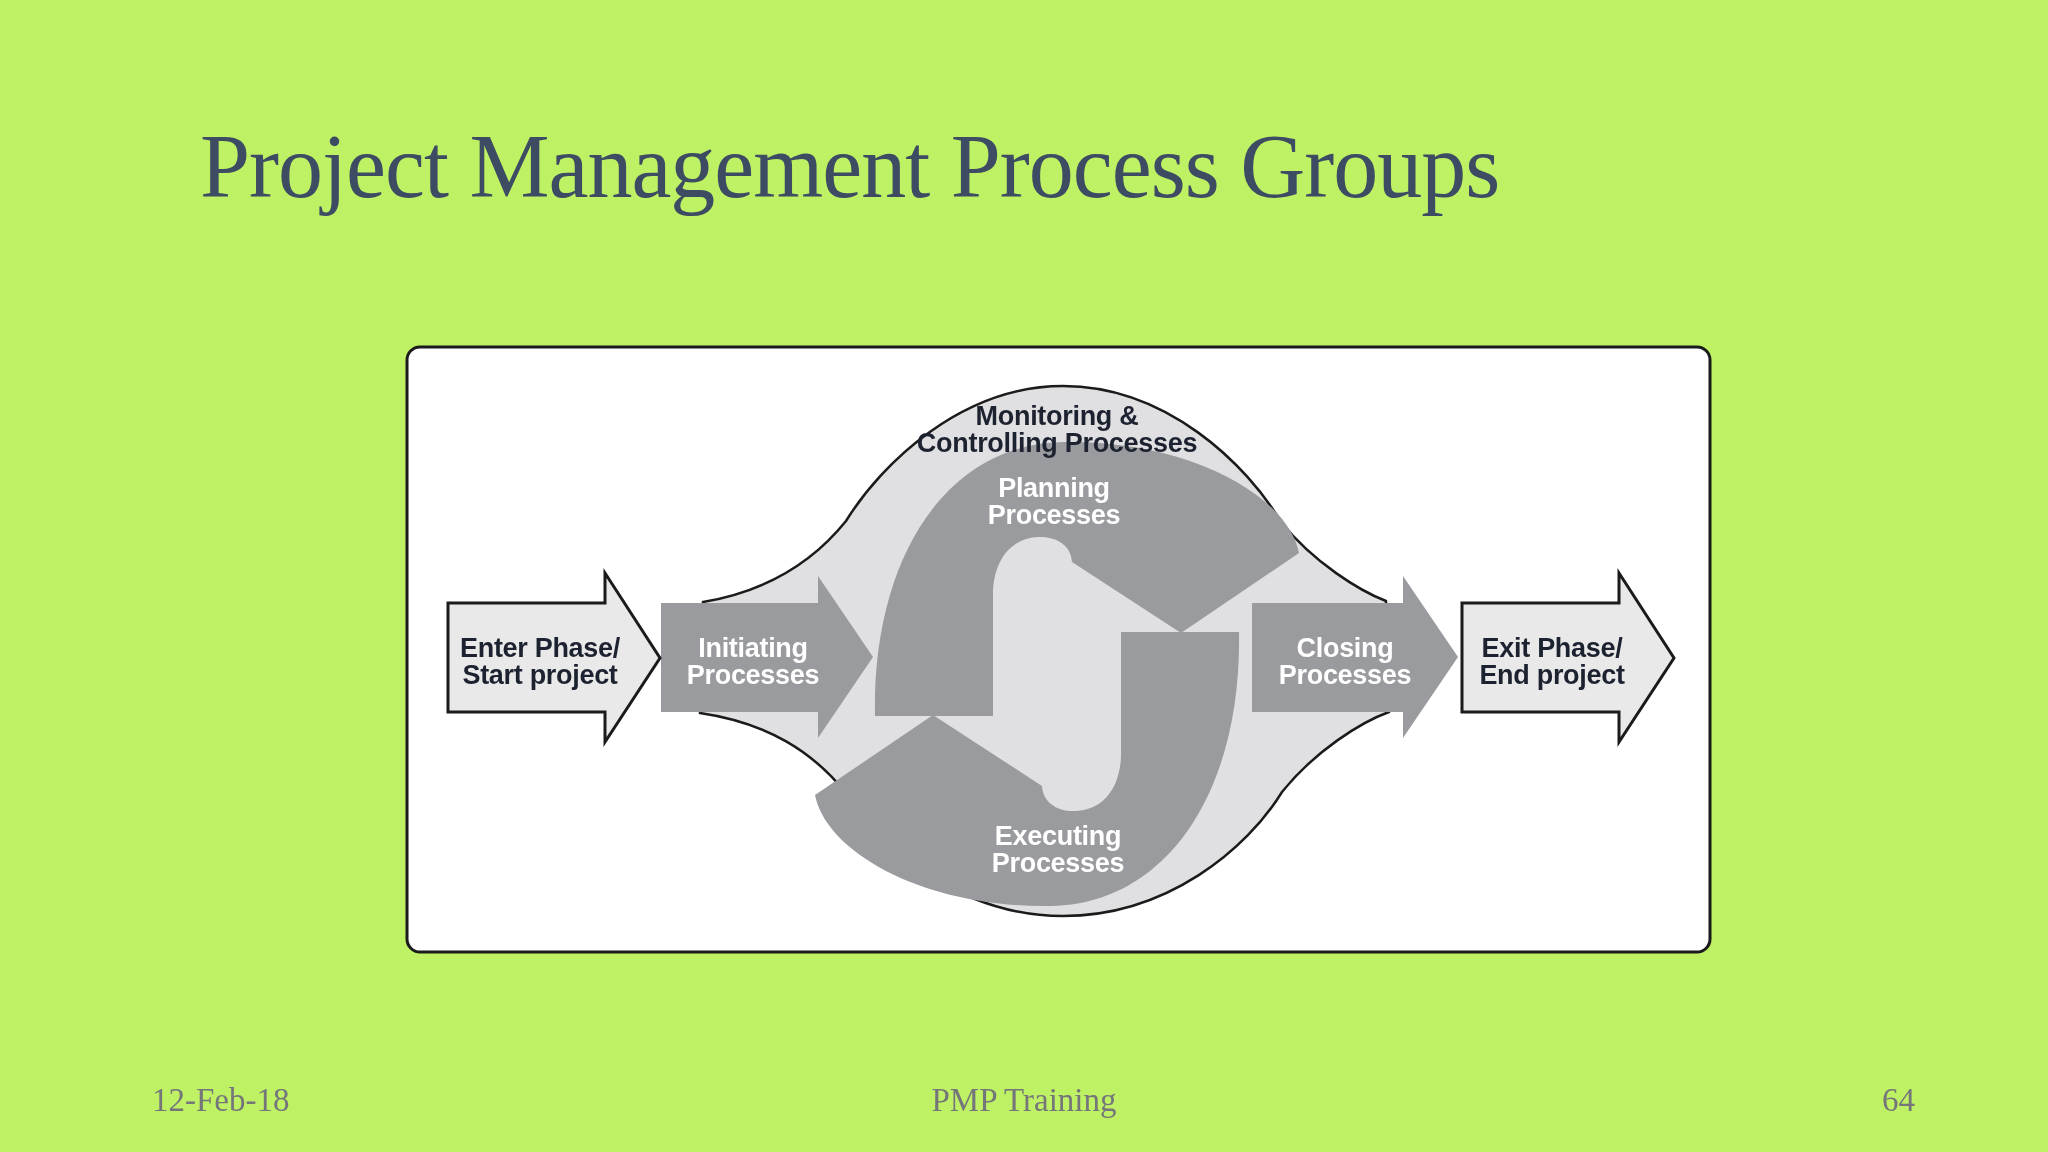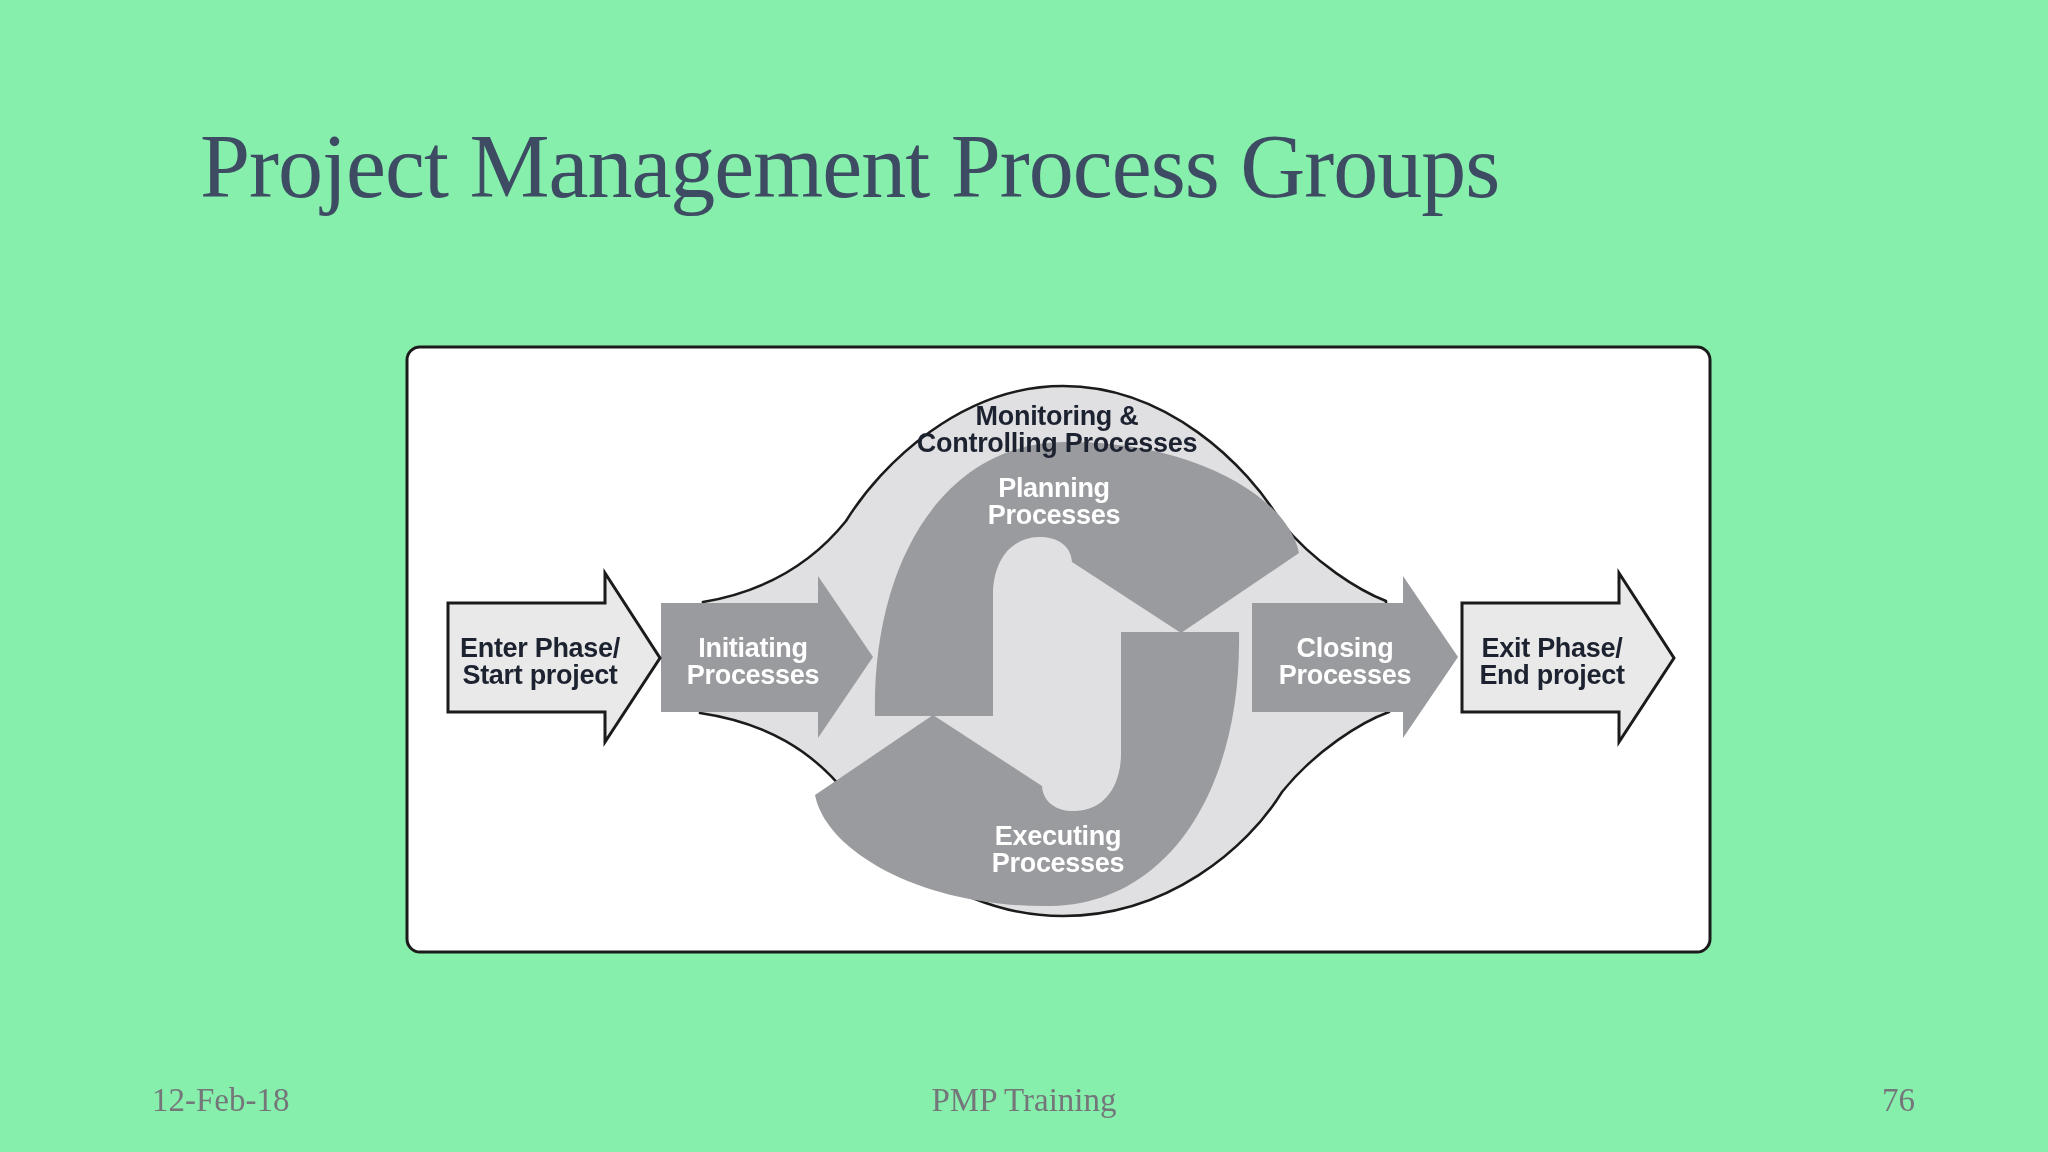--- a/index.html
+++ b/index.html
@@ -1,16 +1,16 @@
 <!DOCTYPE html>
 <html><head>
 <meta charset="utf-8">
 <style>
   html,body{margin:0;padding:0;background:#ffffff;}
-  #page{position:relative;width:2048px;height:1152px;background:#86efac;overflow:hidden;
+  #page{position:relative;width:2048px;height:1152px;background:#bef264;overflow:hidden;
         font-family:"Liberation Serif",serif;}
   #title{position:absolute;left:200px;top:122px;font-size:90px;line-height:1;
          letter-spacing:-1px;white-space:nowrap;}
   .footer{position:absolute;top:1084px;font-size:33px;line-height:1;}
   #footer-date{left:152px;}
   #footer-course{left:0;width:100%;text-align:center;}
   #footer-page{right:133px;}
   #diagram-svg{position:absolute;left:0;top:0;}
   .dlabel{font-family:"Liberation Sans","DejaVu Sans",sans-serif;font-weight:bold;
           font-size:27px;text-anchor:middle;letter-spacing:-0.3px;}
@@ -83,15 +83,15 @@
 
     <text class="dlabel" x="540" y="657" fill="#1d2230">Enter Phase/</text>
     <text class="dlabel" x="540" y="684" fill="#1d2230">Start project</text>
 
     <text class="dlabel" x="1552" y="657" fill="#1d2230">Exit Phase/</text>
     <text class="dlabel" x="1552" y="684" fill="#1d2230">End project</text>
   </svg>
 
   <div class="footer" id="footer-date" style="color: rgb(117, 118, 122);">12-Feb-18</div>
   <div class="footer" id="footer-course" style="color: rgb(117, 118, 122);">PMP Training</div>
-  <div class="footer" id="footer-page" style="color: rgb(117, 118, 122);">76</div>
+  <div class="footer" id="footer-page" style="color: rgb(117, 118, 122);">64</div>
 
 </div>
 
 </body></html>

